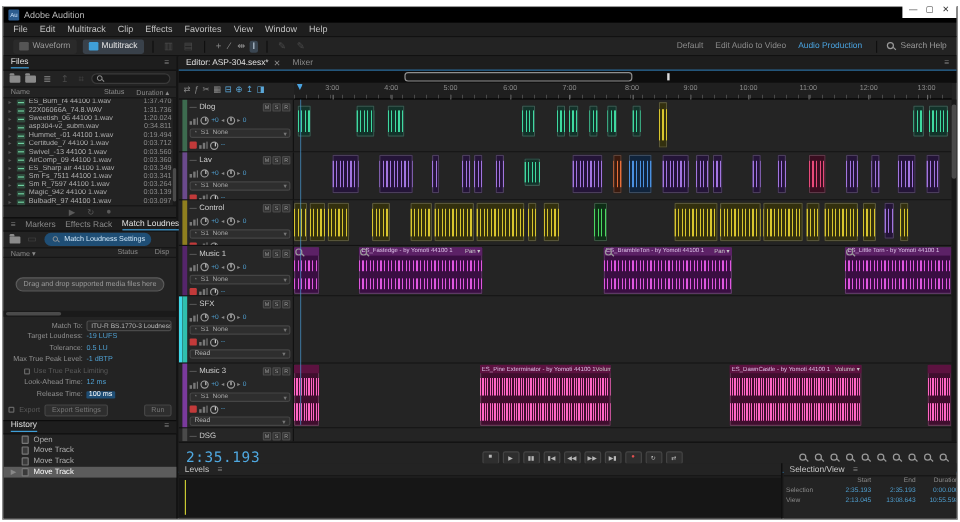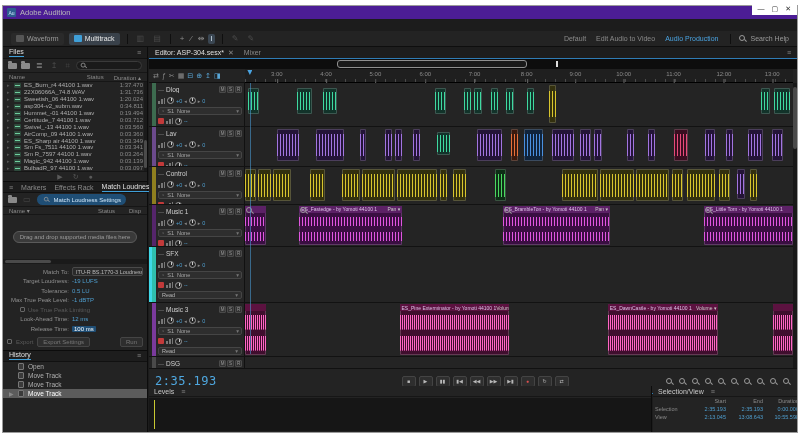--- a/index.html
+++ b/index.html
@@ -1,19 +1,19 @@
 <!DOCTYPE html>
 <html><head>
 <meta charset="utf-8">
 <style>
   *{box-sizing:border-box;margin:0;padding:0;font-family:"Liberation Sans",sans-serif;-webkit-font-smoothing:antialiased}
   html,body{width:800px;height:435px;background:#fff;overflow:hidden}
   .app{position:absolute;left:2px;top:5px;width:796px;height:428px;background:#1c1c1c;border:1px solid #9a9a9a}
   
-  .titlebar{position:absolute;left:0;top:0;right:0;height:13px;background:#4c1d95;display:flex;align-items:center;gap:4px;padding:0 4px}
+  .titlebar{position:absolute;left:0;top:0;right:0;height:13px;background:#000000;display:flex;align-items:center;gap:4px;padding:0 4px}
   .appicon{width:9px;height:9px;background:#2d5d8f;color:#cfe6ff;font-size:5px;display:flex;align-items:center;justify-content:center;border-radius:1px}
   .apptitle{color:#b8b8b8;font-size:7.5px}
   .wincontrols{position:absolute;right:0;top:-4px;height:13px;background:#fff;display:flex;align-items:center;gap:7px;padding:0 6px}
   .wincontrols span{color:#333;font-size:7px;line-height:1;cursor:default}
   .menubar{position:absolute;left:0;top:13px;right:0;height:12px;background:#1e1e1e;display:flex;align-items:center;gap:10px;padding:0 8px;border-bottom:1px solid #111}
   .menuitem{color:#c2c2c2;font-size:7.5px}
   .topbar{position:absolute;left:0;top:25px;right:0;height:16px;background:#232323;display:flex;align-items:center;gap:5px;padding:0 8px;border-bottom:1px solid #0e0e0e}
   .viewbtn{display:flex;align-items:center;gap:3px;height:12px;padding:0 5px;border-radius:2px;color:#9a9a9a;font-size:7px;background:#2a2a2a}
   .viewbtn .vb-icon{width:8px;height:7px;background:#555;border-radius:1px}
   .viewbtn.active{background:#39414a;color:#e8e8e8}
@@ -161,20 +161,32 @@
   <div class="titlebar">
     <div class="appicon">Au</div>
     <div class="apptitle">Adobe Audition</div>
   </div>
   <div class="wincontrols">
     <span>—</span>
     <span>▢</span>
     <span>✕</span>
   </div>
 
+  <div class="menubar">
+
+  <span class="menuitem">File</span>
+      <span class="menuitem">Edit</span>
+      <span class="menuitem">Multitrack</span>
+      <span class="menuitem">Clip</span>
+      <span class="menuitem">Effects</span>
+      <span class="menuitem">Favorites</span>
+      <span class="menuitem">View</span>
+      <span class="menuitem">Window</span>
+      <span class="menuitem">Help</span>
+    </div>
 
   <div class="topbar">
     <div class="viewbtn">
       <span class="vb-icon"></span>
       <span>Waveform</span>
     </div>
     <div class="viewbtn active">
       <span class="vb-icon"></span>
       <span>Multitrack</span>
     </div>

